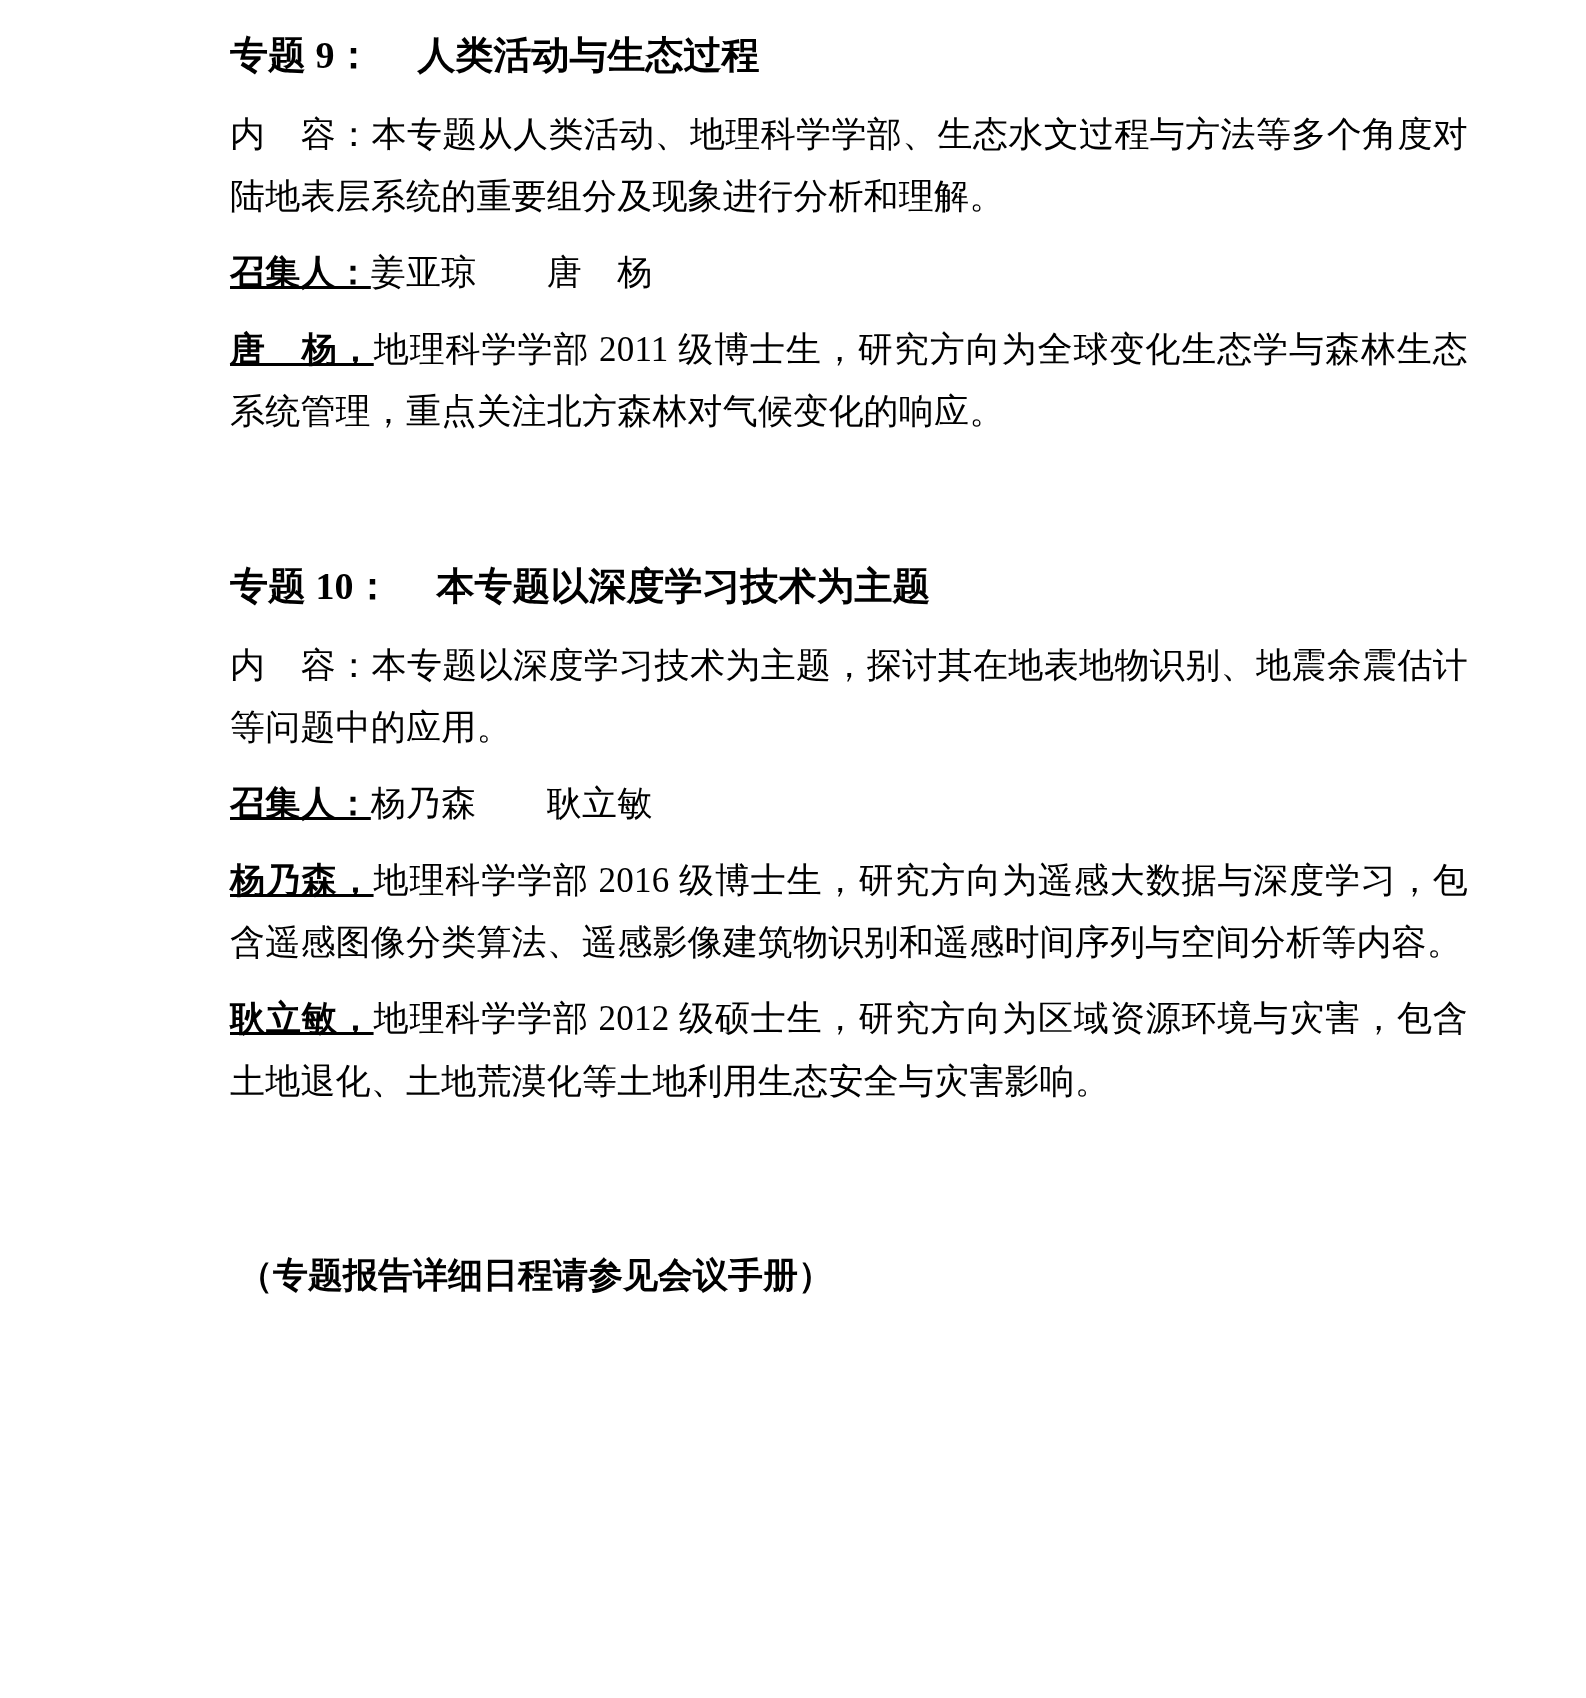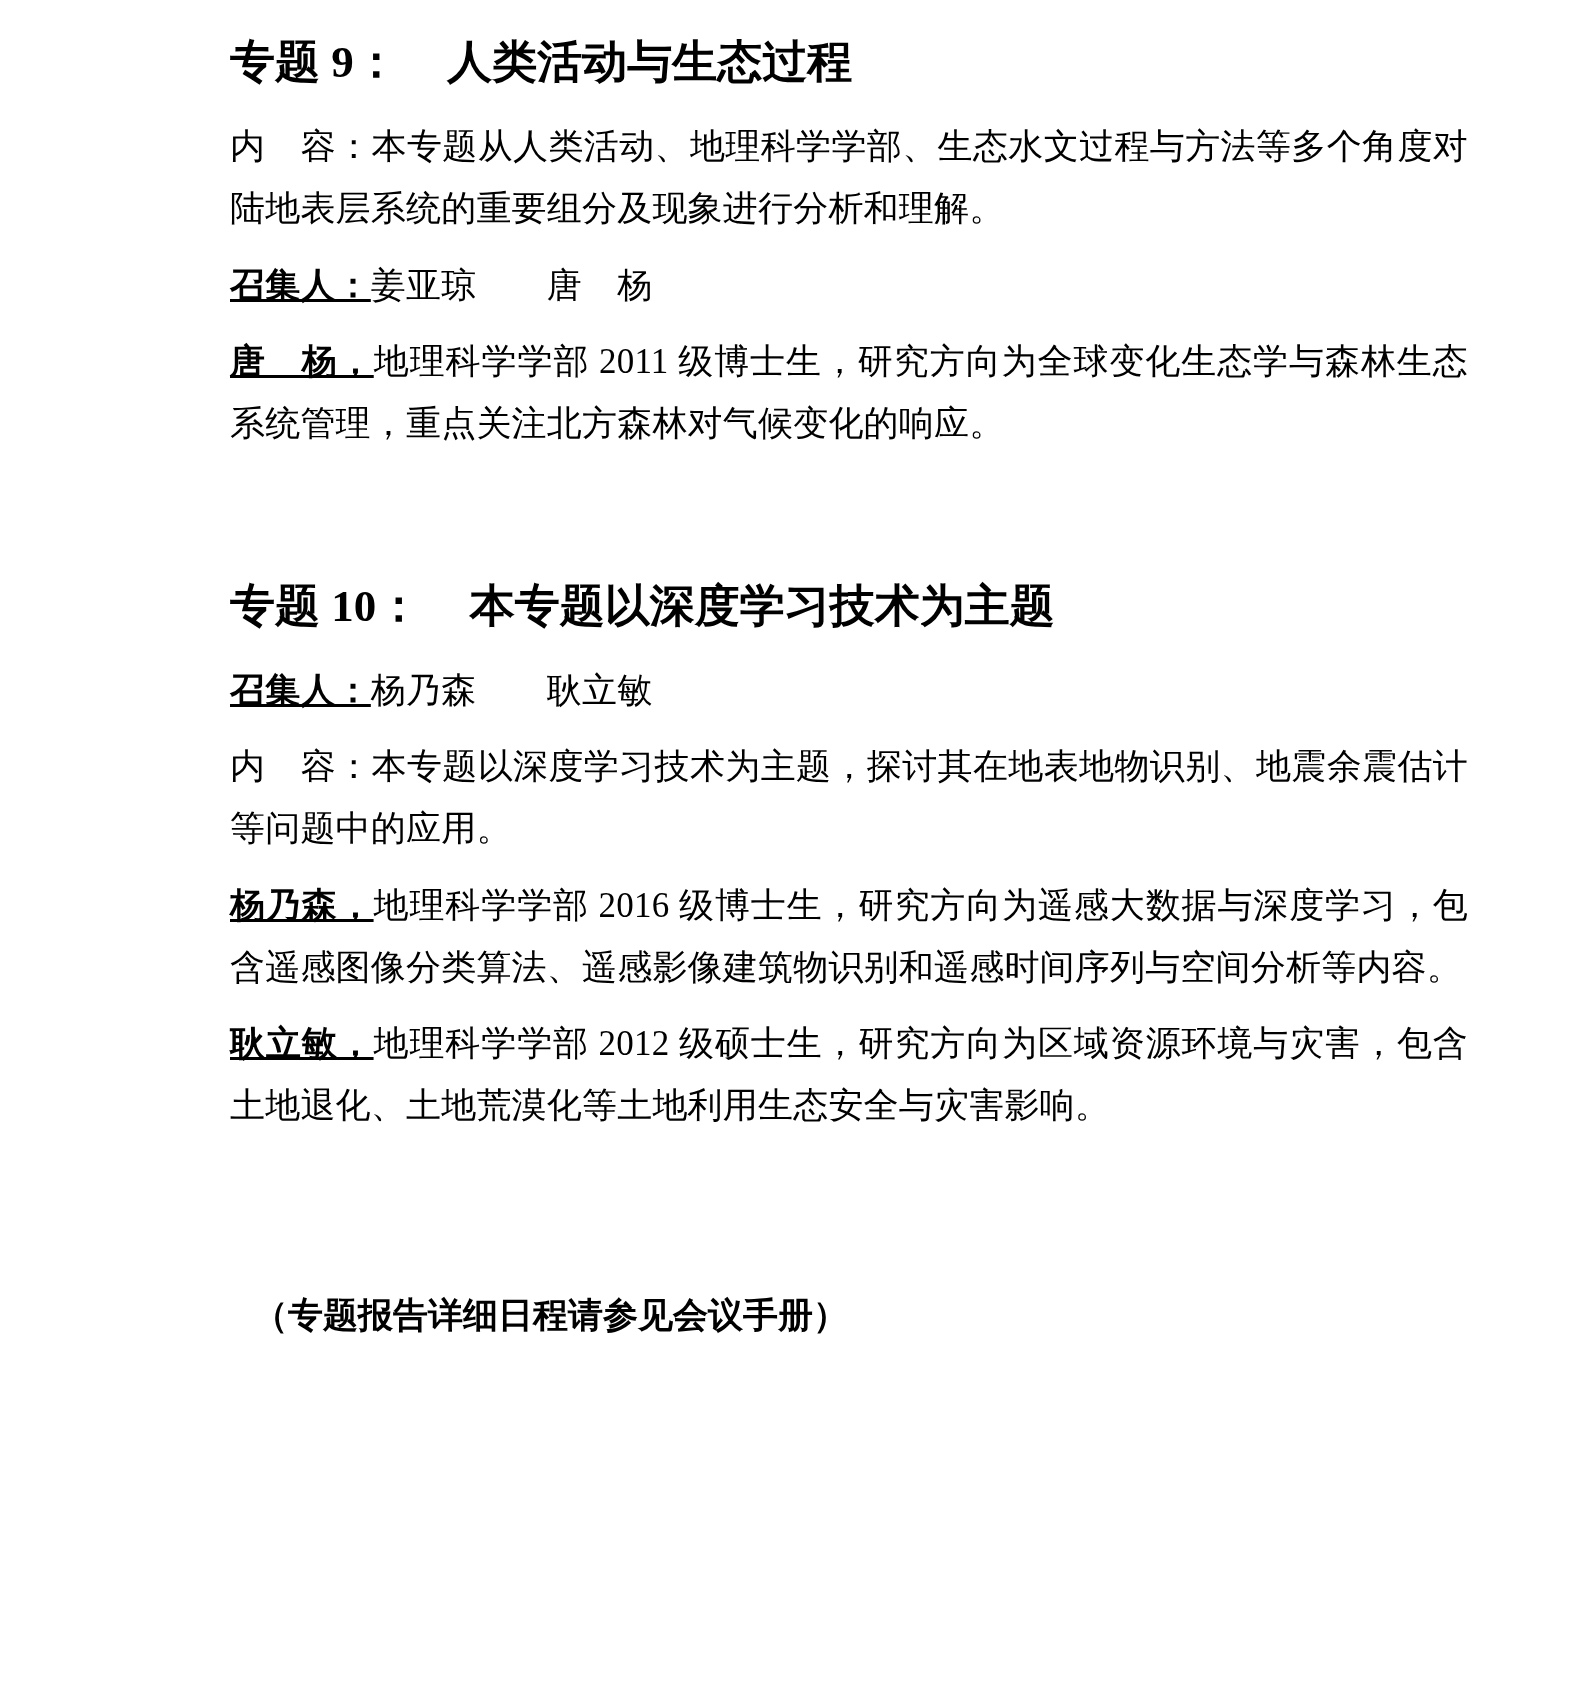--- a/index.html
+++ b/index.html
@@ -21,21 +21,21 @@
   }
   .para {
     font-size: 35px;
     line-height: 1.78;
     text-align: justify;
     margin: 0 0 14px 0;
     letter-spacing: 0.2px;
   }
   .heading {
     font-weight: bold;
-    font-size: 45px;
+    font-size: 38px;
     line-height: 1.78;
     margin: 0 0 14px 0;
   }
   .heading .gap {
     display: inline-block;
     width: 26px;
   }
   .lbl {
     font-weight: bold;
     text-decoration: underline;
@@ -47,21 +47,21 @@
   .section-gap {
     height: 96px;
   }
   .footer-gap {
     height: 118px;
   }
   .footer {
     font-weight: bold;
     font-size: 35px;
     line-height: 1.78;
-    margin: 15px;
+    margin: 0;
     padding-left: 8px;
   }
 </style>
 </head>
 <body>
 
 <div class="page">
 
   <div>
     <p class="heading">
@@ -87,25 +87,25 @@
   <div class="section-gap"></div>
 
   <div>
     <p class="heading">
       <span>专题 10：</span>
       <span class="gap"></span>
       <span>本专题以深度学习技术为主题</span>
     </p>
 
     <p class="para">
-      <span class="lbl">召集人：</span><span>杨乃森　　耿立敏</span>
+      <span class="spaced-label">内　容：</span><span>本专题以深度学习技术为主题，探讨其在地表地物识别、地震余震估计等问题中的应用。</span>
     </p>
 
     <p class="para">
-      <span class="spaced-label">内　容：</span><span>本专题以深度学习技术为主题，探讨其在地表地物识别、地震余震估计等问题中的应用。</span>
+      <span class="lbl">召集人：</span><span>杨乃森　　耿立敏</span>
     </p>
 
     <p class="para">
       <span class="lbl">杨乃森，</span><span>地理科学学部 2016 级博士生，研究方向为遥感大数据与深度学习，包含遥感图像分类算法、遥感影像建筑物识别和遥感时间序列与空间分析等内容。</span>
     </p>
 
     <p class="para">
       <span class="lbl">耿立敏，</span><span>地理科学学部 2012 级硕士生，研究方向为区域资源环境与灾害，包含土地退化、土地荒漠化等土地利用生态安全与灾害影响。</span>
     </p>
   </div>

